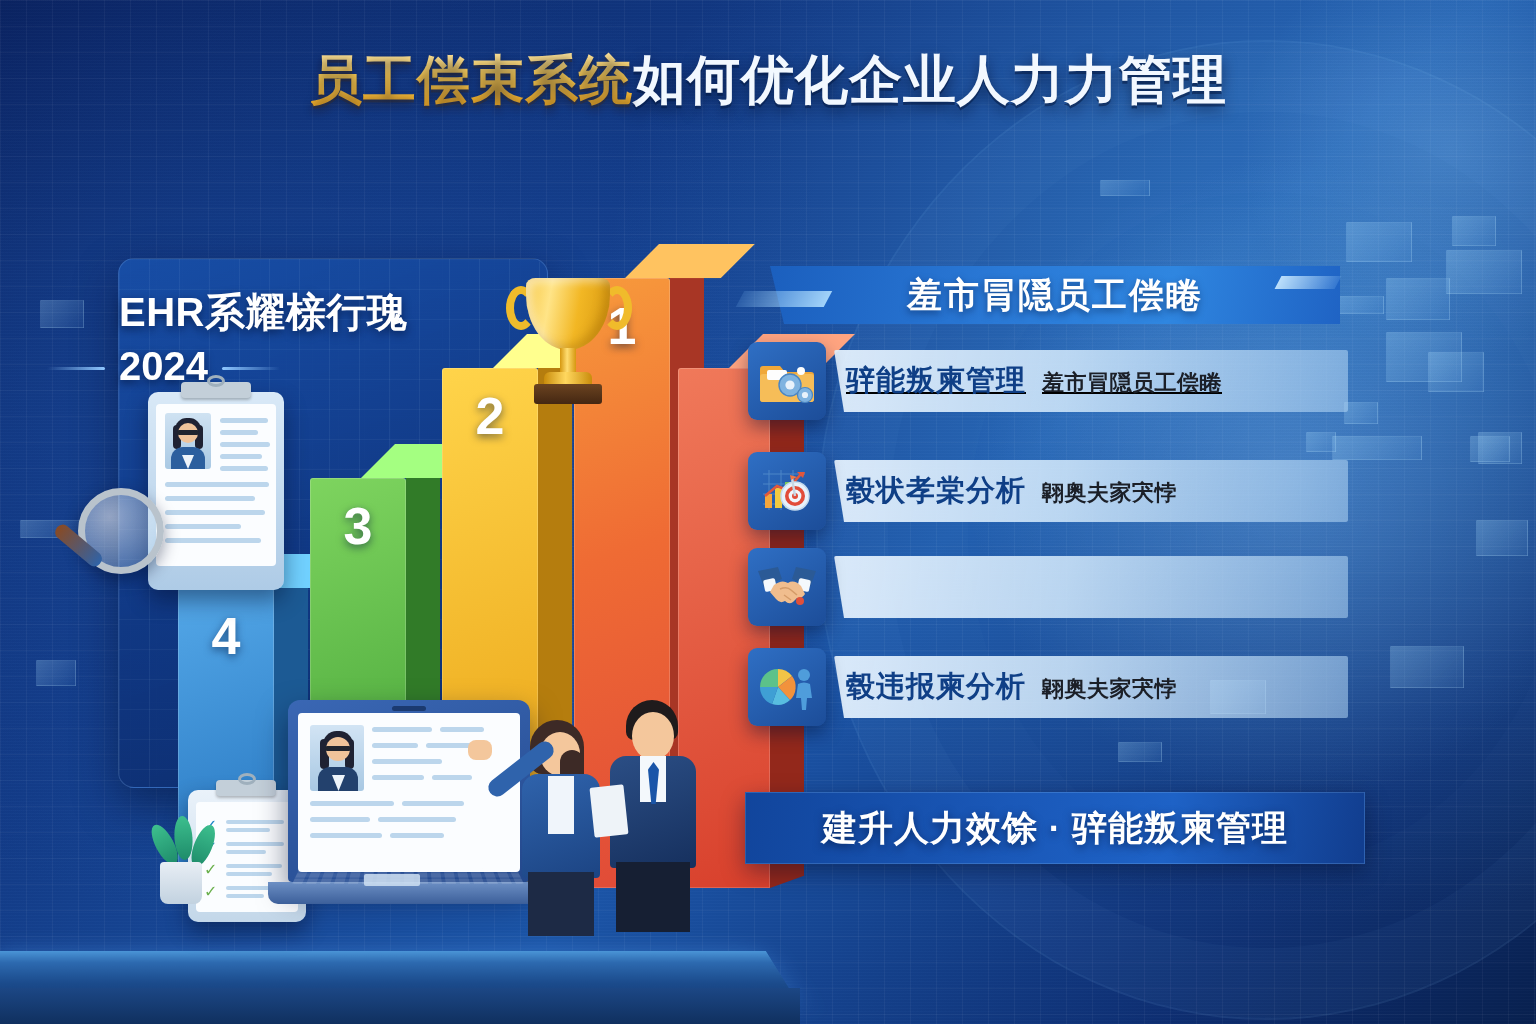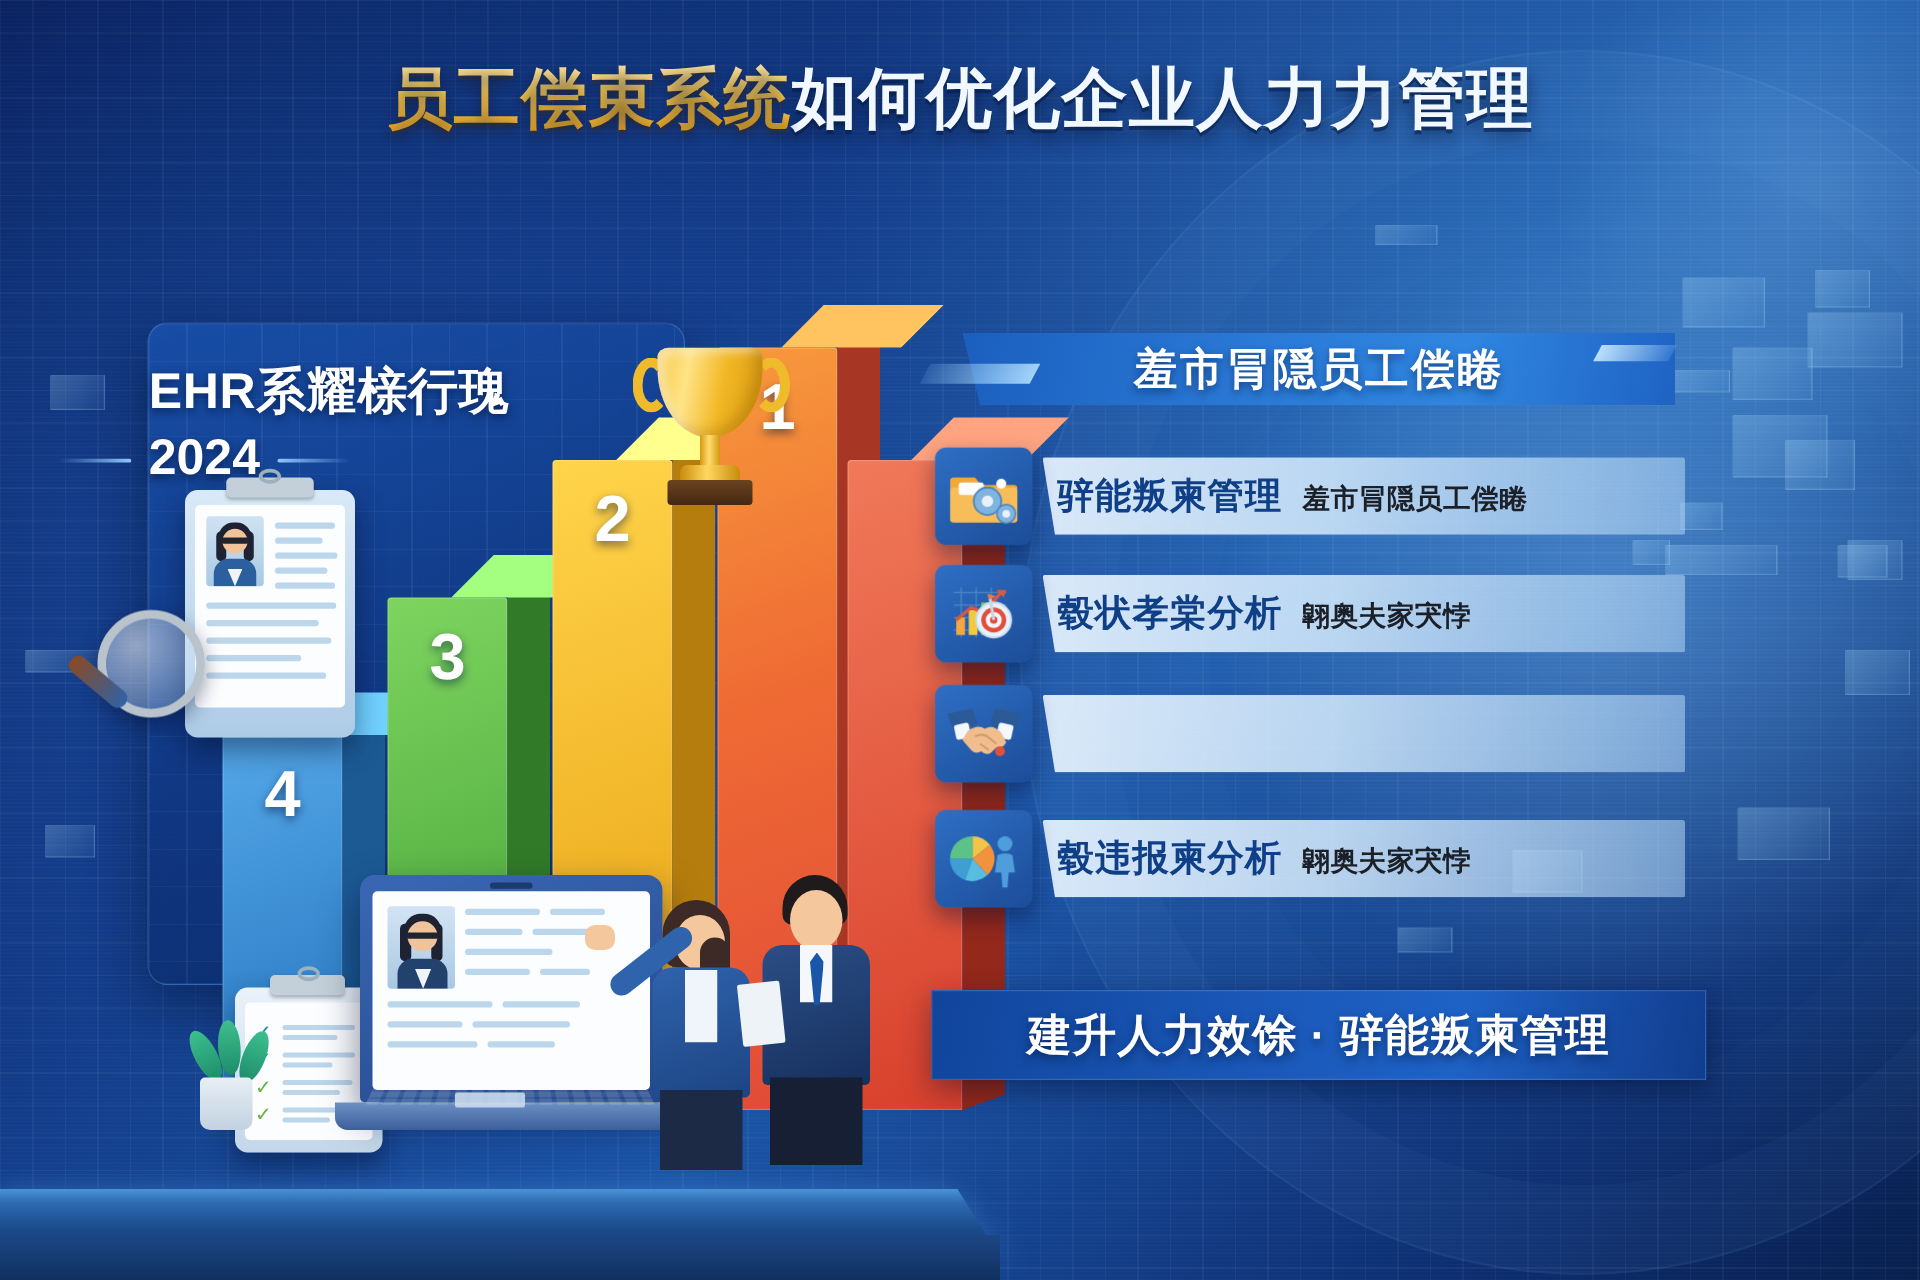--- a/index.html
+++ b/index.html
@@ -634,21 +634,21 @@
     <div style="position:absolute; left:-16px; top:86px; width:34px; height:50px; background:#eef3f8; border-radius:2px; transform:rotate(-6deg);"></div>
     <div class="p-body" style="left:8px; top:162px; width:74px; height:70px; background:#161f33;"></div>
   </div>
 
   <div class="hdr-tick-left"></div>
   <div class="hdr-tick-right"></div>
   <div class="right-header">
     <span>羞市冐隠员工偿睠</span>
   </div>
 
-  <div class="feature" style="top:358px;">
+  <div class="feature" style="top:342px;text-decoration:underline;">
     <div class="feature-bar"></div>
     <div class="feature-icon">
       <svg width="54" height="50" viewBox="0 0 54 50" aria-hidden="true">
         <path d="M3 10 h17 l5 6 h26 a3 3 0 0 1 3 3 v24 a3 3 0 0 1 -3 3 h-48 a3 3 0 0 1 -3 -3 v-30 a3 3 0 0 1 3 -3 z" fill="#f0a83a"></path>
         <path d="M3 18 h48 a3 3 0 0 1 3 3 v22 a3 3 0 0 1 -3 3 h-48 a3 3 0 0 1 -3 -3 v-22 a3 3 0 0 1 3 -3 z" fill="#f6bd58"></path>
         <rect x="7" y="14" width="20" height="10" rx="2" fill="#fdfdfd"></rect>
         <circle cx="41" cy="15" r="4" fill="#fdfdfd"></circle>
         <g fill="#7fb3e0" stroke="#4a86c4" stroke-width="1.4">
           <circle cx="30" cy="29" r="11"></circle>
         </g>

